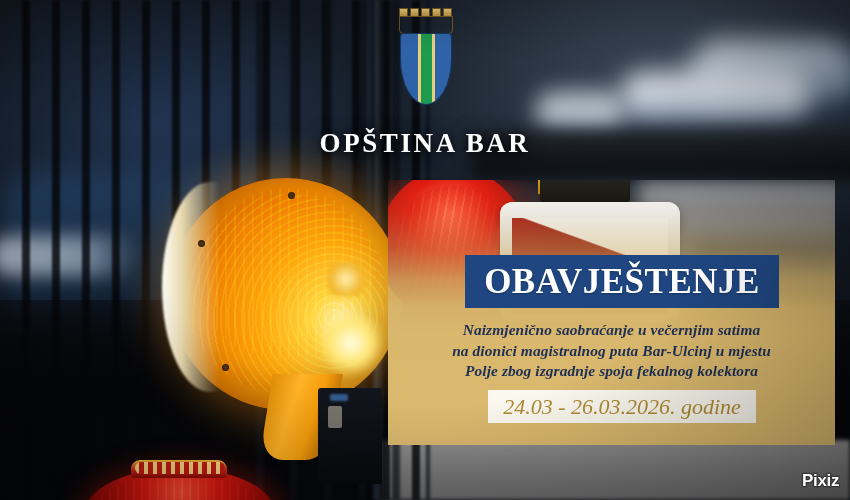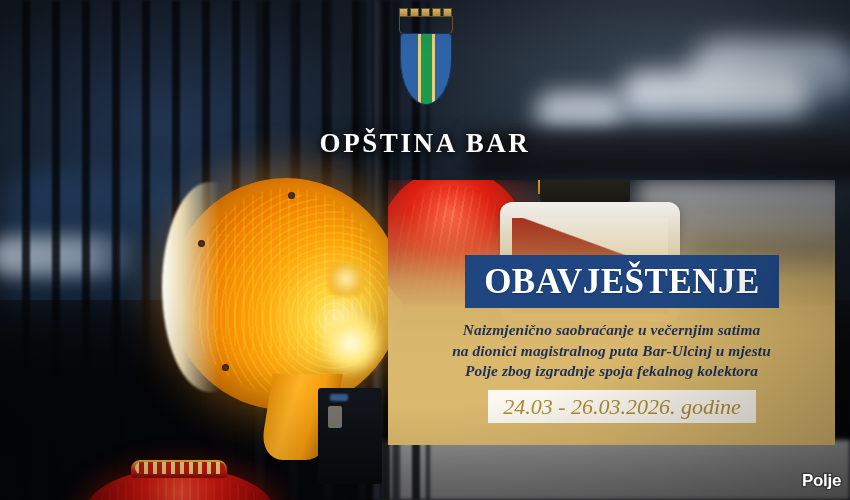--- a/index.html
+++ b/index.html
@@ -489,15 +489,15 @@
 
       <div class="date-box">
         <span class="txt">24.03 - 26.03.2026. godine</span>
       </div>
 
     </div>
   </div>
 
   <div class="vignette"></div>
 
-  <div class="watermark">Polje</div>
+  <div class="watermark">Pixiz</div>
 
 </div>
 
 </body></html>

